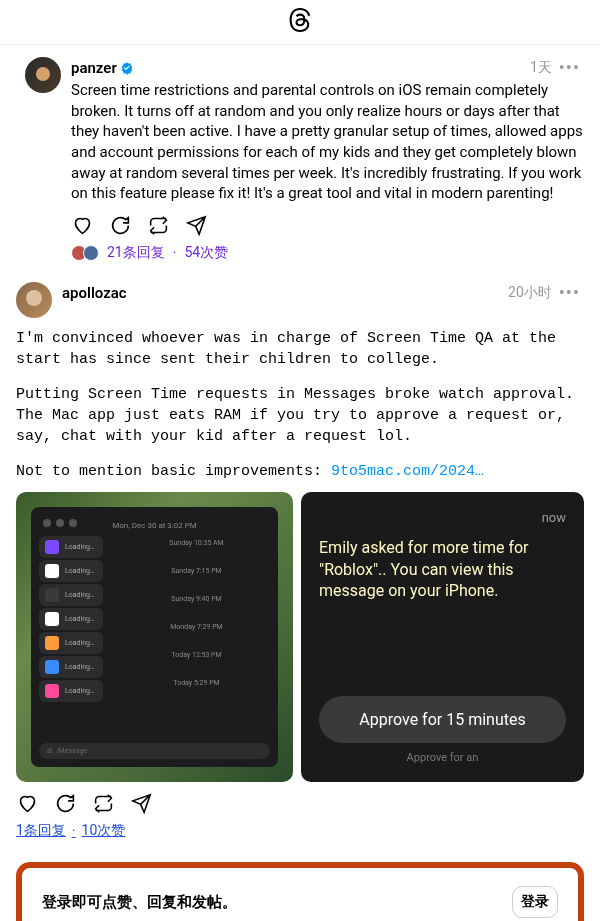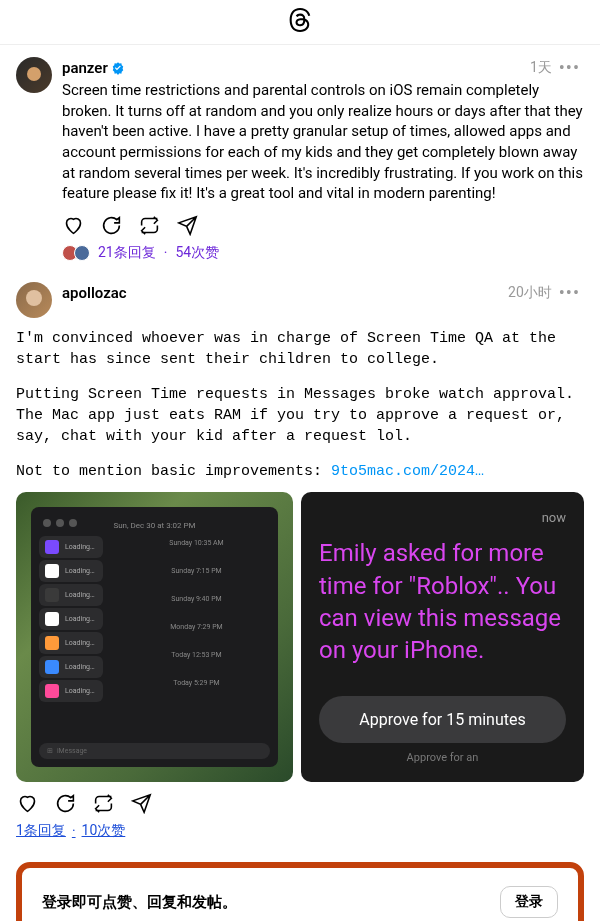--- a/index.html
+++ b/index.html
@@ -173,42 +173,42 @@
 .mac-left { width: 80px; }
 .mac-right { flex: 1; padding-left: 4px; }
 .mac-input { position: absolute; bottom: 8px; left: 8px; right: 8px; background: #2c2c2e; border-radius: 12px; padding: 4px 8px; color: #666; font-size: 7px; display: flex; align-items: center; gap: 4px; }
 .attach-watch {
   background: #1a1a1a;
   padding: 18px;
   display: flex;
   flex-direction: column;
 }
 .watch-now { text-align: right; color: #999; font-size: 13px; margin-bottom: 12px; }
-.watch-text { color: #d946ef; font-size: 24px; line-height: 1.35; flex: 1; }
+.watch-text { color: #fef9c3; font-size: 16px; line-height: 1.35; flex: 1; }
 .watch-btn { background: #3a3a3c; color: #fff; text-align: center; padding: 14px; border-radius: 24px; font-size: 16px; margin-top: 8px; }
 .watch-btn-ghost { color: #777; text-align: center; font-size: 11px; margin-top: 8px; }
 .login-bar {
   margin: 14px 16px;
   border: 6px solid #c2410c;
   border-radius: 14px;
   padding: 18px 20px;
   display: flex;
   align-items: center;
   justify-content: space-between;
 }
 .login-text { font-size: 15px; font-weight: 600; }
 .login-btn {
   border: 1px solid #ccc;
   border-radius: 10px;
-  padding: 6px 14px;
+  padding: 6px 8px;
   font-size: 14px;
   font-weight: 600;
   cursor: pointer;
 }
-.post1-wrapper { position: relative; }
+.post1-wrapper { position: relative; padding-left: 9px; }
 </style>
 </head>
 <body>
 
 <div class="header">
   <span class="threads-logo">
     <svg viewBox="0 0 192 192" fill="#000">
         <path d="M141.537 88.9883C140.71 88.5919 139.87 88.2104 139.019 87.8451C137.537 60.5382 122.616 44.905 97.5619 44.745C97.4484 44.7443 97.3355 44.7443 97.222 44.7443C82.2364 44.7443 69.7731 51.1409 62.102 62.7807L75.881 72.2328C81.6116 63.5383 90.6052 61.6848 97.2286 61.6848C97.3051 61.6848 97.3819 61.6848 97.4576 61.6855C105.707 61.7381 111.932 64.1366 115.961 68.814C118.893 72.2193 120.854 76.925 121.825 82.8638C114.511 81.6207 106.601 81.2385 98.145 81.7233C74.3247 83.0954 59.0111 96.9879 60.0396 116.292C60.5615 126.084 65.4397 134.508 73.775 140.011C80.8224 144.663 89.899 146.938 99.3323 146.423C111.79 145.74 121.563 140.987 128.381 132.296C133.559 125.696 136.834 117.143 138.28 106.366C144.217 109.949 148.617 114.664 151.047 120.332C155.179 129.967 155.42 145.8 142.501 158.708C131.182 170.016 117.576 174.908 97.0135 175.059C74.2042 174.89 56.9538 167.575 45.7381 153.317C35.2355 139.966 29.8077 120.682 29.6052 96C29.8077 71.3178 35.2355 52.0336 45.7381 38.6827C56.9538 24.4249 74.2039 17.11 97.0132 16.9405C119.988 17.1113 137.539 24.4614 149.184 38.788C154.894 45.8136 159.199 54.6488 162.037 64.9503L178.184 60.6422C174.744 47.9622 169.331 37.0357 161.965 27.974C147.036 9.60668 125.202 0.195148 97.0695 0H96.9569C68.8816 0.19447 47.2921 9.6418 32.7883 28.0793C19.8819 44.4864 13.2244 67.3157 13.0007 95.9325L13 96L13.0007 96.0675C13.2244 124.684 19.8819 147.514 32.7883 163.921C47.2921 182.358 68.8816 191.806 96.9569 192H97.0695C122.03 191.827 139.624 185.292 154.118 170.811C173.081 151.866 172.51 128.119 166.26 113.541C161.776 103.087 153.227 94.5962 141.537 88.9883ZM98.4405 129.507C88.0005 130.095 77.1544 125.409 76.6196 115.372C76.2232 107.93 81.9158 99.626 99.0812 98.6368C101.047 98.5234 102.976 98.468 104.871 98.468C111.106 98.468 116.939 99.0737 122.242 100.233C120.264 124.935 108.662 128.946 98.4405 129.507Z"></path>
       </svg>
   </span>
@@ -284,21 +284,21 @@
   </div>
 
   <div class="attachments">
     <div class="attach attach-mac">
       <div class="mac-window">
         <div class="mac-dots">
             <span class="mac-dot"></span>
             <span class="mac-dot"></span>
             <span class="mac-dot"></span>
           </div>
-        <div class="mac-title">Sun, Dec 30 at 3:02 PM</div>
+        <div class="mac-title">Mon, Dec 30 at 3:02 PM</div>
         <div class="mac-split">
           <div class="mac-left" id="mac-left">
               <div class="mac-sidebar-item">
                 <span class="mac-app-icon" style="background:#7a4aff"></span>
                 <span class="mac-loading">Loading…</span>
               </div>
               <div class="mac-sidebar-item">
                 <span class="mac-app-icon" style="background:#ffffff"></span>
                 <span class="mac-loading">Loading…</span>
               </div>

